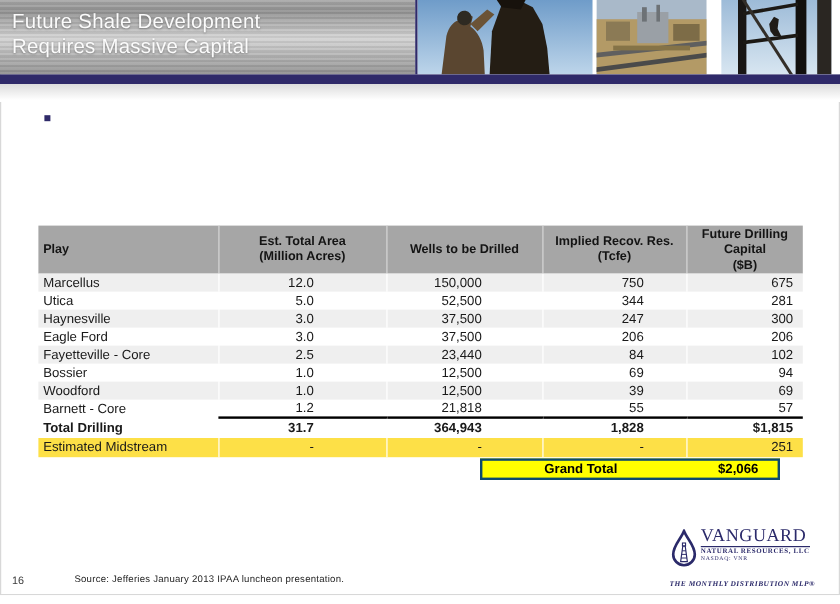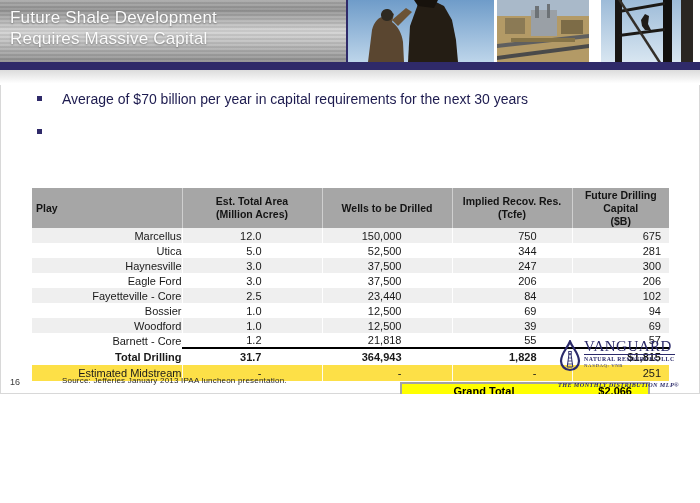--- a/index.html
+++ b/index.html
@@ -1,19 +1,19 @@
 <!DOCTYPE html>
 <html><head>
 <meta charset="utf-8">
 <style>
   * { margin:0; padding:0; box-sizing:border-box; }
   html,body { background:#fff; }
   body { font-family:"Liberation Sans", sans-serif; }
   .slide{
-    position:relative; width:700px; height:394px; background:#ffffff;
+    position:relative; width:700px; height:496px; background:#ffffff;
     overflow:hidden; outline:1px solid #d8d8d8; outline-offset:-1px;
   }
   
   .header{ position:absolute; top:0; left:0; width:700px; height:62px; background:#fff; }
   .title-band{
     position:absolute; top:0; left:0; width:346px; height:62px;
     background:
       repeating-linear-gradient(180deg, rgba(255,255,255,.07) 0 2px, rgba(0,0,0,.06) 2px 4px),
       linear-gradient(180deg,#a9a9a9 0%,#939393 16%,#d4d4d4 50%,#c0c0c0 68%,#8f8f8f 100%);
   }
@@ -43,34 +43,34 @@
     color:#141414; font-weight:bold; vertical-align:middle; text-align:center;
     border-right:1px solid #cfcfcf;
   }
   thead th:last-child{ border-right:none; }
   thead th.left{ text-align:left; padding-left:4px; }
   tbody td{
     font-size:11px; height:15px; color:#191919; white-space:nowrap;
     border-right:1px solid rgba(255,255,255,.9); vertical-align:middle;
   }
   tbody td:last-child{ border-right:none; }
-  td.c0{ text-align:right; padding-left:4px; }
+  td.c0{ text-align:left; padding-left:4px; }
   td.c1{ text-align:right; padding-right:60px; }
   td.c2{ text-align:right; padding-right:50px; }
   td.c3{ text-align:right; padding-right:35px; }
   td.c4{ text-align:right; padding-right:8px; }
   tr.striped td{ background:#efefef; }
   tr.total-row td{ font-weight:bold; height:17px; }
   tr.total-row td:not(.c0){ border-top:2px solid #000; }
   tr.midstream-row td{ background:#fde047; height:16px; }
   
   .grand-row{ display:flex; width:637px; height:18px; margin-top:1px; }
   .grand-spacer{ width:368px; }
   .grand-box{
-    width:250px; height:18px; background:#ffff00; border:2px solid #a3a3a3;
+    width:250px; height:18px; background:#ffff00; border:2px solid #0c4a6e;
     display:grid; grid-template-columns:1fr 82px; align-items:center;
     font-size:11px; font-weight:bold; color:#000;
   }
   .grand-label{ text-align:center; }
   .grand-value{ text-align:right; padding-right:16px; }
   
   .page-number{ position:absolute; left:10px; bottom:7px; font-size:9px; color:#3c3c3c; }
   .source-note{ position:absolute; left:62px; bottom:9px; font-size:8px; color:#252525; letter-spacing:.2px; }
   
   .logo{ position:absolute; right:8px; bottom:6px; width:134px; }
@@ -150,24 +150,20 @@
       </span>
     </div>
   </div>
 
   <div class="navy-bar"></div>
   <div class="bar-shadow"></div>
 
   <div class="bullets">
     <div class="bullet-item">
       <span class="bullet-marker"></span>
-      <span>Average of $70 billion per year in capital requirements for the next 30 years</span>
-    </div>
-    <div class="bullet-item">
-      <span class="bullet-marker"></span>
     </div>
   </div>
 
   <div class="table-wrap">
     <table>
       <colgroup>
           <col class="w0">
           <col class="w1">
           <col class="w2">
           <col class="w3">

